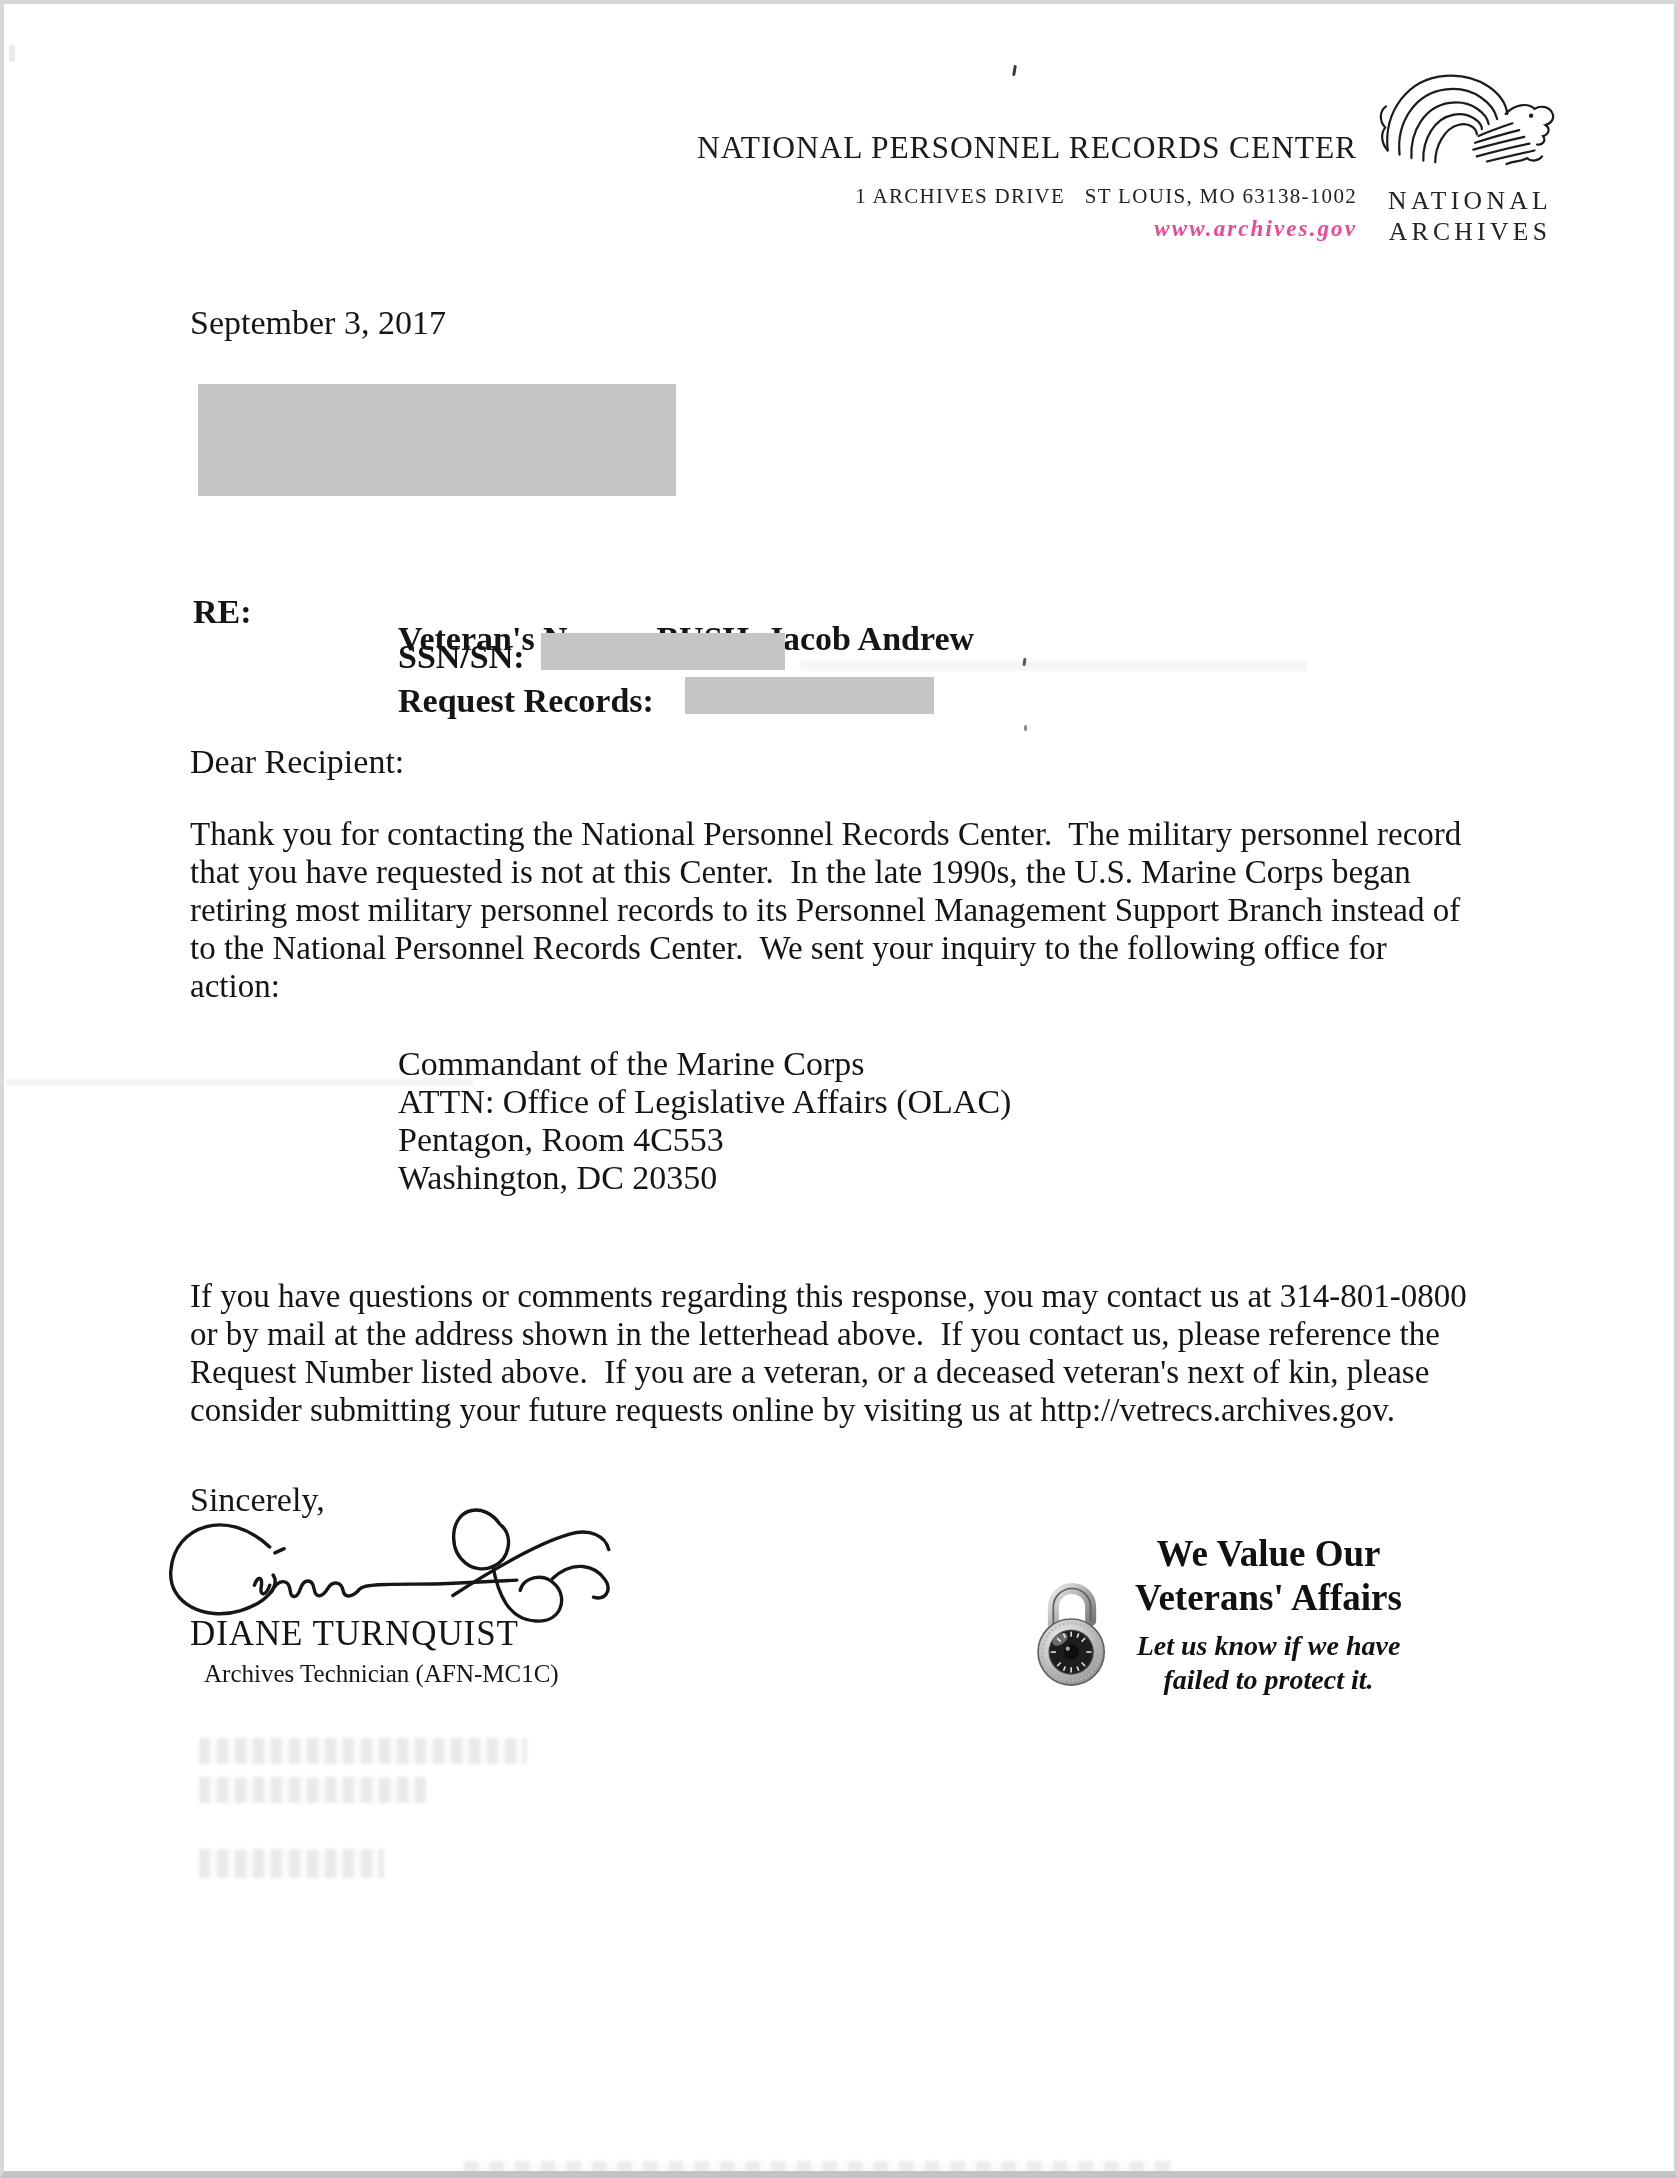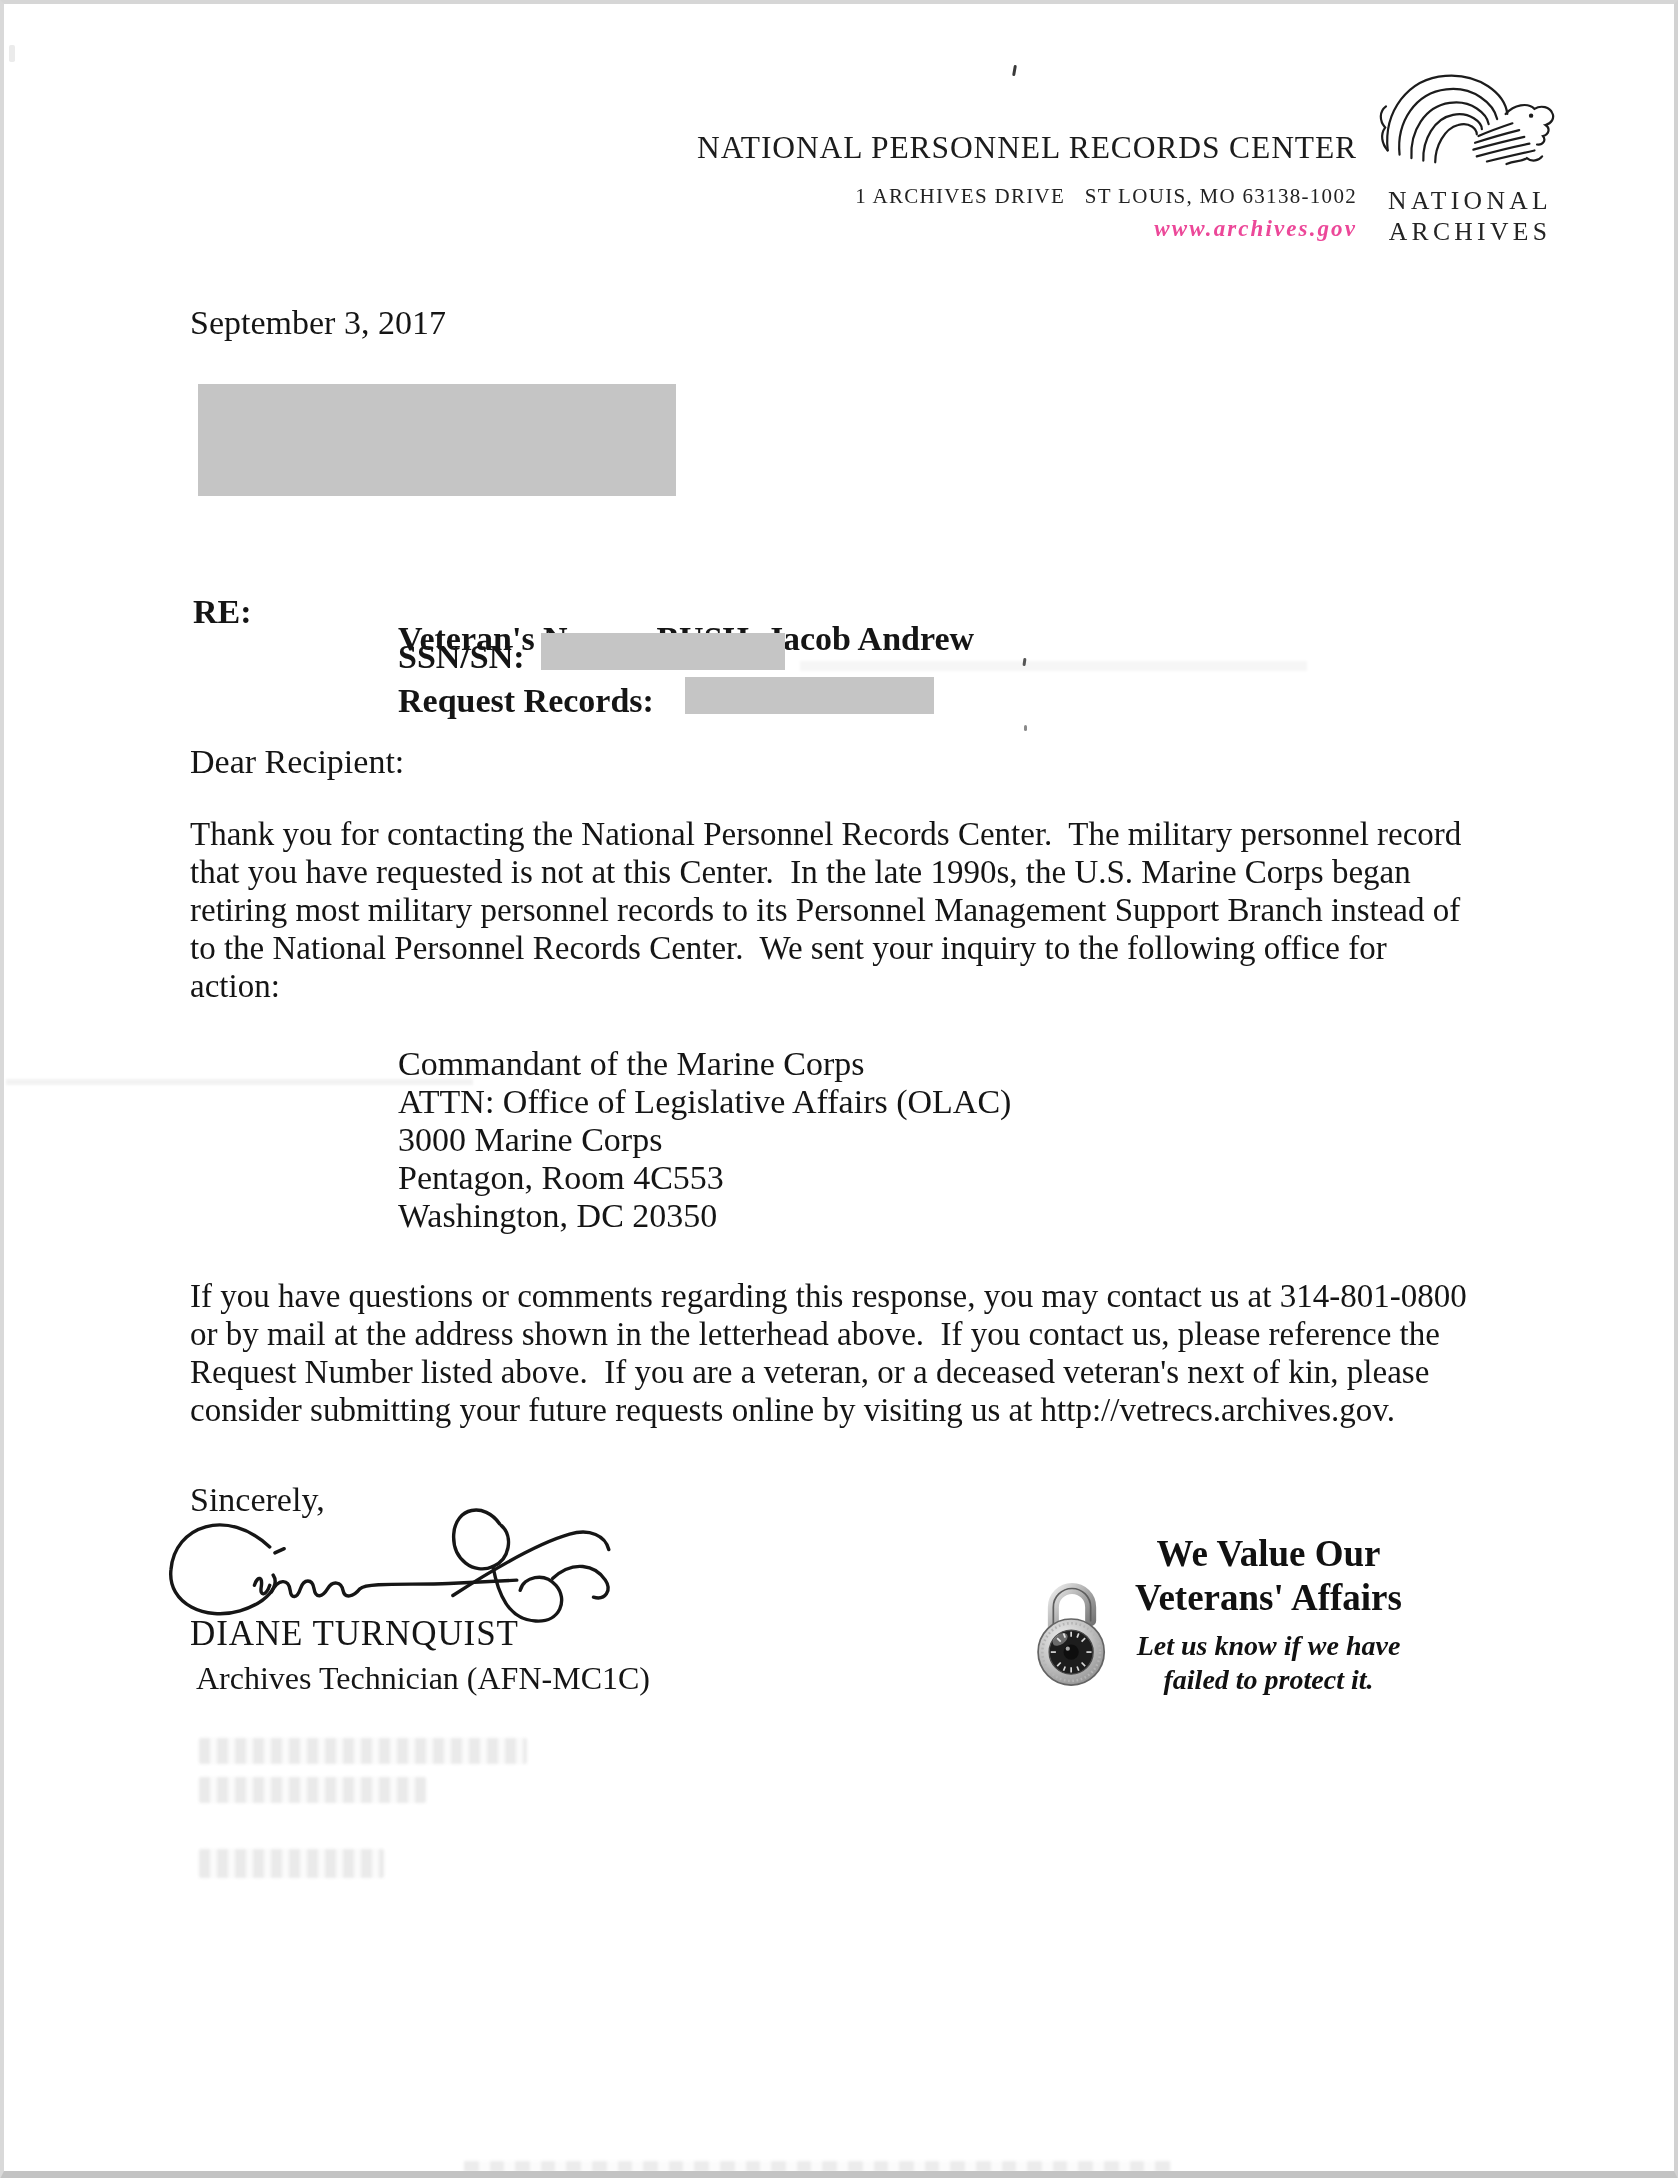--- a/index.html
+++ b/index.html
@@ -38,21 +38,21 @@
   .req-redact{left:681px;top:673px;width:249px;height:37px;}
   .salutation{left:186px;top:739px;font-size:34px;}
   
   .para{left:186px;width:1282px;font-size:33px;line-height:38px;text-align:left;}
   .p1{top:811px;}
   .p2{top:1273px;line-height:38px;}
   .fwd-address{left:394px;top:1041px;font-size:34px;line-height:38px;}
   
   .sincerely{left:186px;top:1477px;font-size:34px;}
   .signer-name{left:186px;top:1610px;font-size:35px;letter-spacing:0.9px;}
-  .signer-title{left:192px;top:1656px;font-size:32px;}
+  .signer-title{left:200px;top:1656px;font-size:25px;}
   
   .privacy-text{left:1107px;top:1528px;width:315px;text-align:center;}
   .privacy-h{font-size:37px;font-weight:bold;line-height:44px;color:#111;}
   .privacy-s{font-size:28px;font-weight:bold;font-style:italic;line-height:34px;color:#111;}
   .privacy-s.first{margin-top:8.5px;}
   
   .ghost{background:repeating-linear-gradient(90deg,rgba(90,90,90,.28) 0 11px,rgba(90,90,90,.06) 11px 18px);filter:blur(1.7px);opacity:.45;border-radius:2.6px;}
   .ghost-a{left:195px;top:1734px;width:328px;height:25.6px;}
   .ghost-b{left:195px;top:1773px;width:227px;height:25.6px;}
   .ghost-c{left:195px;top:1845px;width:185px;height:29px;}
@@ -109,21 +109,20 @@
   <div class="abs re-line re-3">Request Records:</div>
   <div class="abs redact req-redact"></div>
 
   <div class="abs salutation">Dear Recipient:</div>
 
   <div class="abs para p1 pre">Thank you for contacting the National Personnel Records Center.  The military personnel record that you have requested is not at this Center.  In the late 1990s, the U.S. Marine Corps began retiring most military personnel records to its Personnel Management Support Branch instead of to the National Personnel Records Center.  We sent your inquiry to the following office for action:</div>
 
   <div class="abs fwd-address">
     <div>Commandant of the Marine Corps</div>
     <div>ATTN: Office of Legislative Affairs (OLAC)</div>
-    <div>3000 Marine Corps</div>
     <div>Pentagon, Room 4C553</div>
     <div>Washington, DC 20350</div>
   </div>
 
   <div class="abs para p2 pre">If you have questions or comments regarding this response, you may contact us at 314-801-0800 or by mail at the address shown in the letterhead above.  If you contact us, please reference the Request Number listed above.  If you are a veteran, or a deceased veteran's next of kin, please consider submitting your future requests online by visiting us at http://vetrecs.archives.gov.</div>
 
   <div class="abs sincerely">Sincerely,</div>
 
   <div class="abs" style="left:155px;top:1496px;">
     <svg width="460" height="145" viewBox="0 0 540 170" fill="none" stroke="#161616" stroke-width="4" stroke-linecap="round" stroke-linejoin="round">

